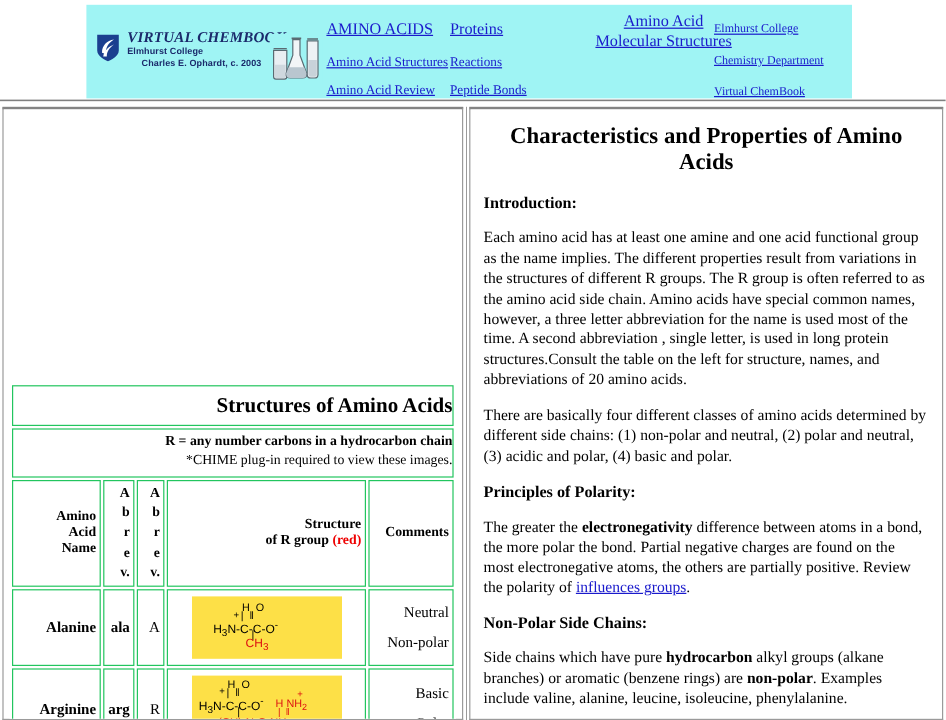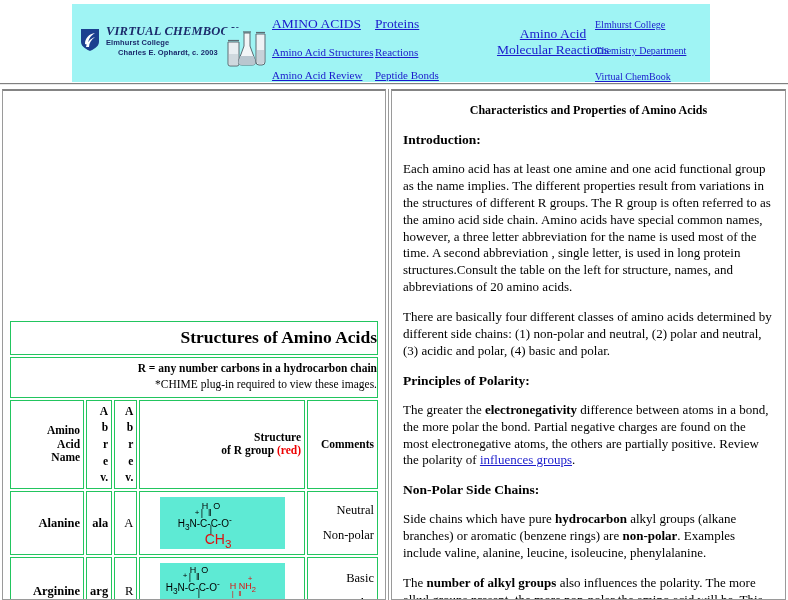--- a/index.html
+++ b/index.html
@@ -105,21 +105,21 @@
 
   #navcol-1 { left: 200px; top: 12px; }
   #navcol-1 .navlink { margin-bottom: 11px; }
   #navcol-1 .navlink:first-child { margin-bottom: 14px; }
 
   #navcol-2 { left: 303px; top: 12px; }
   #navcol-2 .navlink { margin-bottom: 11px; }
   #navcol-2 .navlink:first-child { margin-bottom: 14px; }
 
   #navcol-3 {
-    left: 420px; top: 22px;
+    left: 420px; top: 6px;
     width: 122px;
     text-align: center;
   }
   #navcol-3 .navlink { font-size: 13.5px; line-height: 1.22; }
 
   #navcol-4 { left: 523px; top: 15px; }
   #navcol-4 .navlink { margin-bottom: 15px; }
 
   
   #left-frame {
@@ -199,37 +199,37 @@
   .col-struct{ width: 168px; }
   .col-comm  { width: 66px; }
   .red { color: #ee0000; }
   .cell-name { font-size: 12.5px; font-weight: bold; }
   .cell-ab3  { font-size: 12.5px; font-weight: bold; }
   .cell-ab1  { font-size: 12.5px; }
   .cell-comm { font-size: 12.5px; line-height: 2.0; }
 
   
   .struct-img {
-    background: #5eead4;
+    background: #fde047;
     margin: 3px auto;
     position: relative;
     font-family: "Liberation Sans", sans-serif;
     color: #000000;
   }
   .struct-img .r { color: #dd1111; }
   .struct-img span { position: absolute; white-space: nowrap; }
 
   
   #right-content {
     padding: 8px 11px 0 11px;
     font-family: "Liberation Serif", serif;
     color: #000000;
   }
   #doc-title {
-    font-size: 12px;
+    font-size: 19px;
     font-weight: bold;
     text-align: center;
     margin: 4px 0 14px 0;
   }
   .sec-head {
     font-size: 13.5px;
     font-weight: bold;
     margin: 0 0 13px 0;
   }
   .para {
@@ -285,21 +285,21 @@
     </div>
 
     <div class="navcol" id="navcol-2">
       <a class="navlink big">Proteins</a>
       <a class="navlink small">Reactions</a>
       <a class="navlink small">Peptide Bonds</a>
     </div>
 
     <div class="navcol" id="navcol-3">
       <a class="navlink big">Amino Acid</a>
-      <a class="navlink big">Molecular Reactions</a>
+      <a class="navlink big">Molecular Structures</a>
     </div>
 
     <div class="navcol" id="navcol-4">
       <a class="navlink tiny">Elmhurst College</a>
       <a class="navlink tiny">Chemistry Department</a>
       <a class="navlink tiny">Virtual ChemBook</a>
     </div>
 
   </div>
 </div>
@@ -348,21 +348,21 @@
         <td class="cell-name">Alanine</td>
         <td class="cell-ab3">ala</td>
         <td class="cell-ab1">A</td>
         <td>
           <div class="struct-img" style="width:125px;height:52px;">
             <span style="left:42px;top:4px;font-size:9px;">H&nbsp;&nbsp;O</span>
             <span style="left:41px;top:11px;font-size:9px;">|&nbsp;&nbsp;‖</span>
             <span style="left:18px;top:18px;font-size:10px;">H<sub>3</sub>N-C-C-O<sup>-</sup></span>
             <span style="left:35px;top:11px;font-size:8px;">+</span>
             <span style="left:50px;top:27px;font-size:9px;">|</span>
-            <span class="r" style="left:45px;top:34px;font-size:14px;">CH<sub>3</sub></span>
+            <span class="r" style="left:45px;top:34px;font-size:10px;">CH<sub>3</sub></span>
           </div>
         </td>
         <td class="cell-comm">
           <div>Neutral</div>
           <div>Non-polar</div>
         </td>
       </tr>
 
       <tr>
         <td class="cell-name">Arginine</td>

